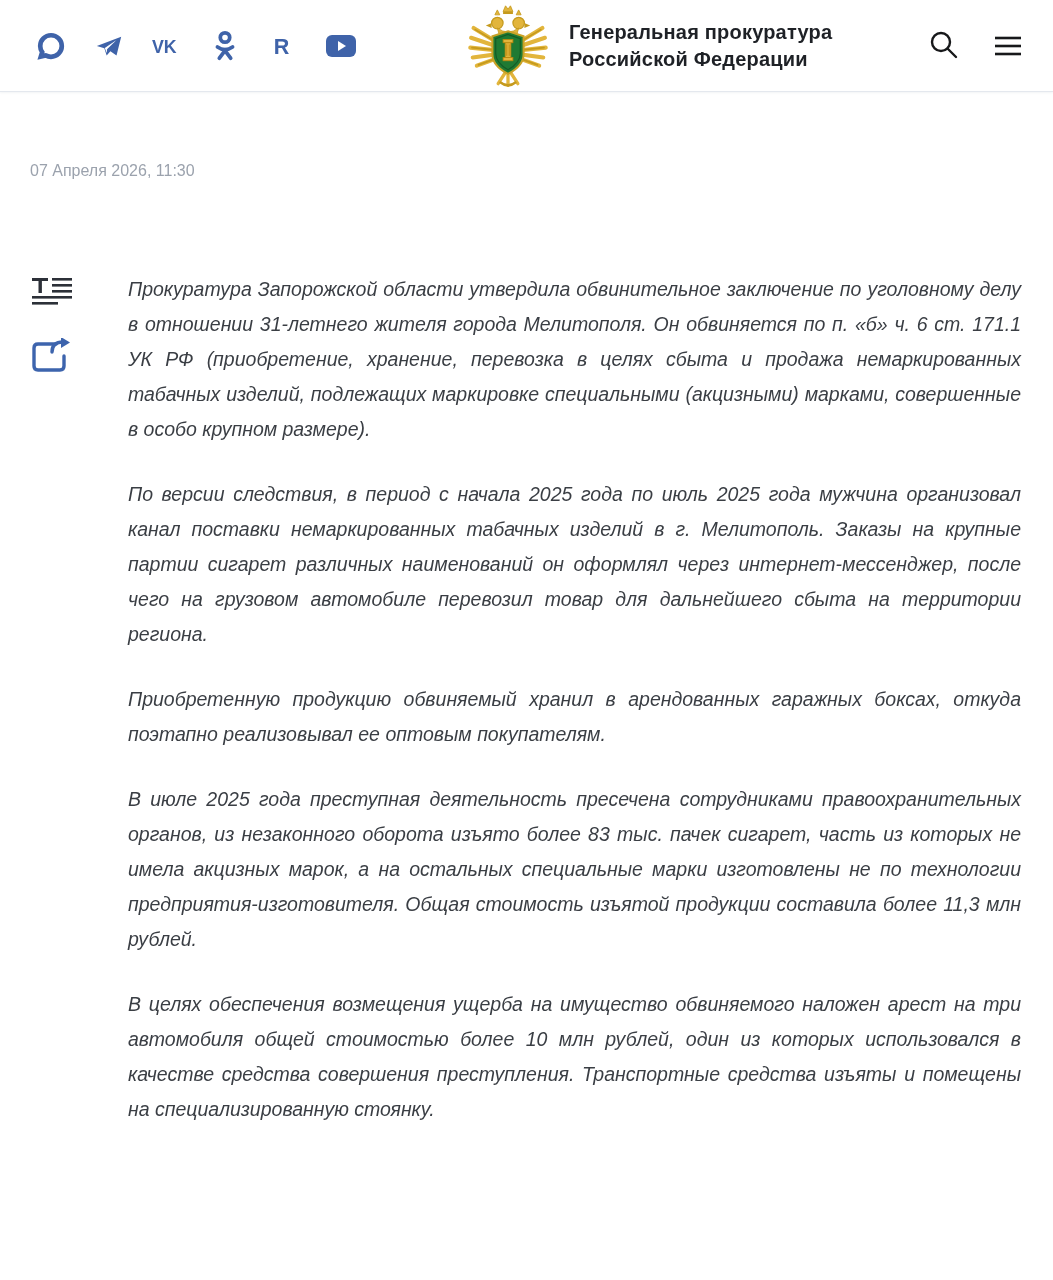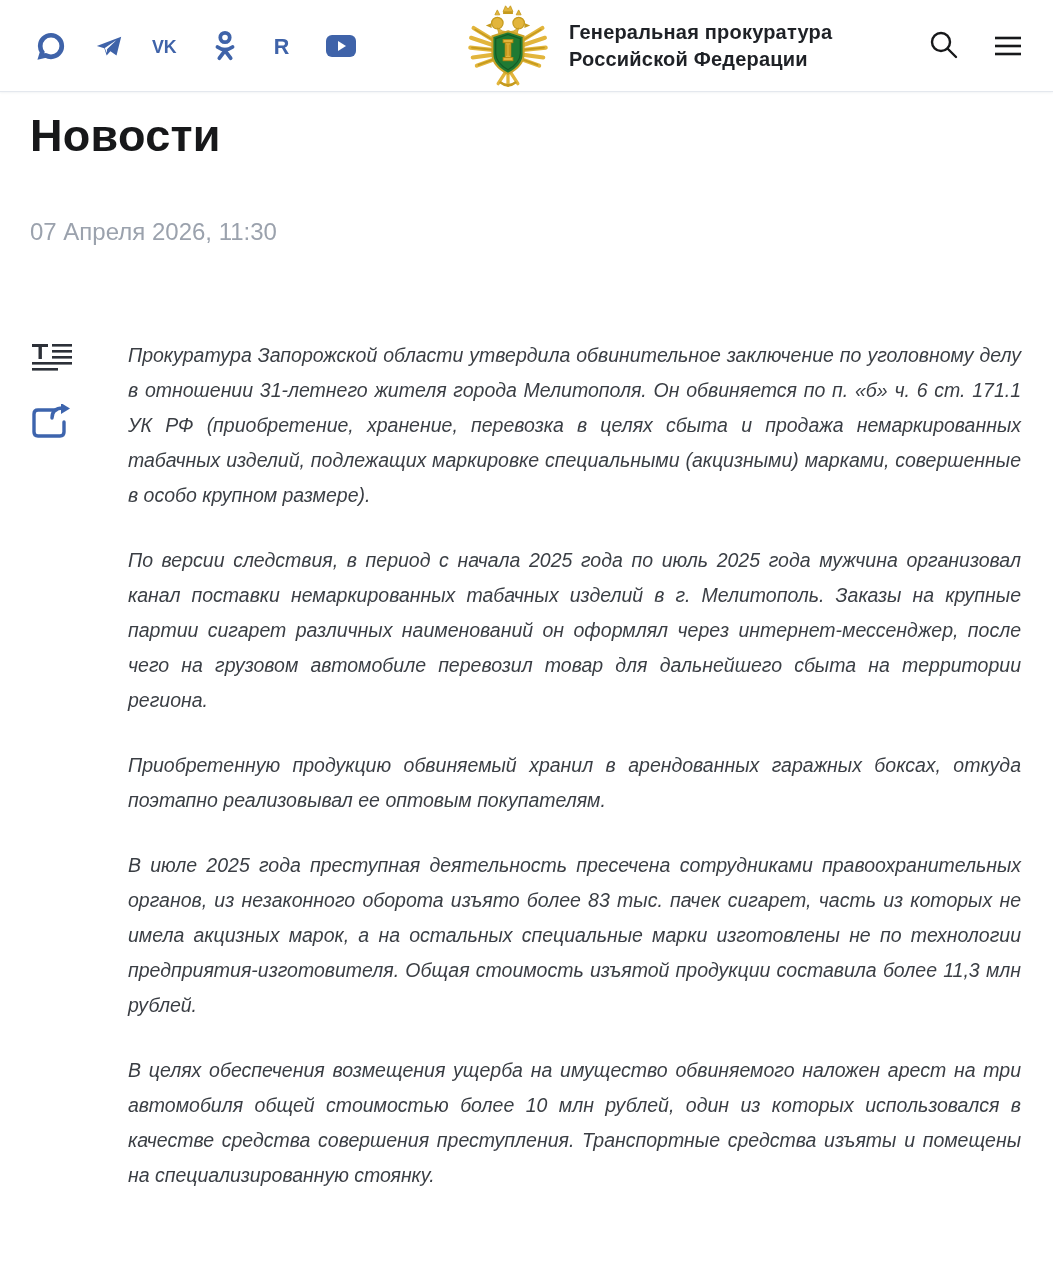--- a/index.html
+++ b/index.html
@@ -58,21 +58,21 @@
     color: #17181a;
     letter-spacing: .3px;
     margin-top: 4px;
   }
 
   .meta-row {
     margin-top: 56px;
     display: flex;
     align-items: center;
     gap: 30px;
-    font-size: 24px;
+    font-size: 16px;
     color: #9ba2ad;
   }
   .meta-row .source { cursor: pointer; }
 
   .headline {
     margin-top: 26px;
     font-size: 27px;
     font-weight: bold;
     color: #39485e;
     line-height: 43px;
@@ -222,21 +222,20 @@
         <line x1="2" y1="5" x2="28" y2="5" stroke="#17181a" stroke-width="2.6"></line>
         <line x1="2" y1="13" x2="28" y2="13" stroke="#17181a" stroke-width="2.6"></line>
         <line x1="2" y1="21" x2="28" y2="21" stroke="#17181a" stroke-width="2.6"></line>
       </svg>
     </div>
   </div>
 </header>
 
 <main class="content">
 
-  <h1 class="page-title">Новости</h1>
 
   <div class="meta-row">
     <span class="date">07 Апреля 2026, 11:30</span>
   </div>
 
 
   <div class="article">
 
     <div class="tools-col">
       <div class="tool-btn">

